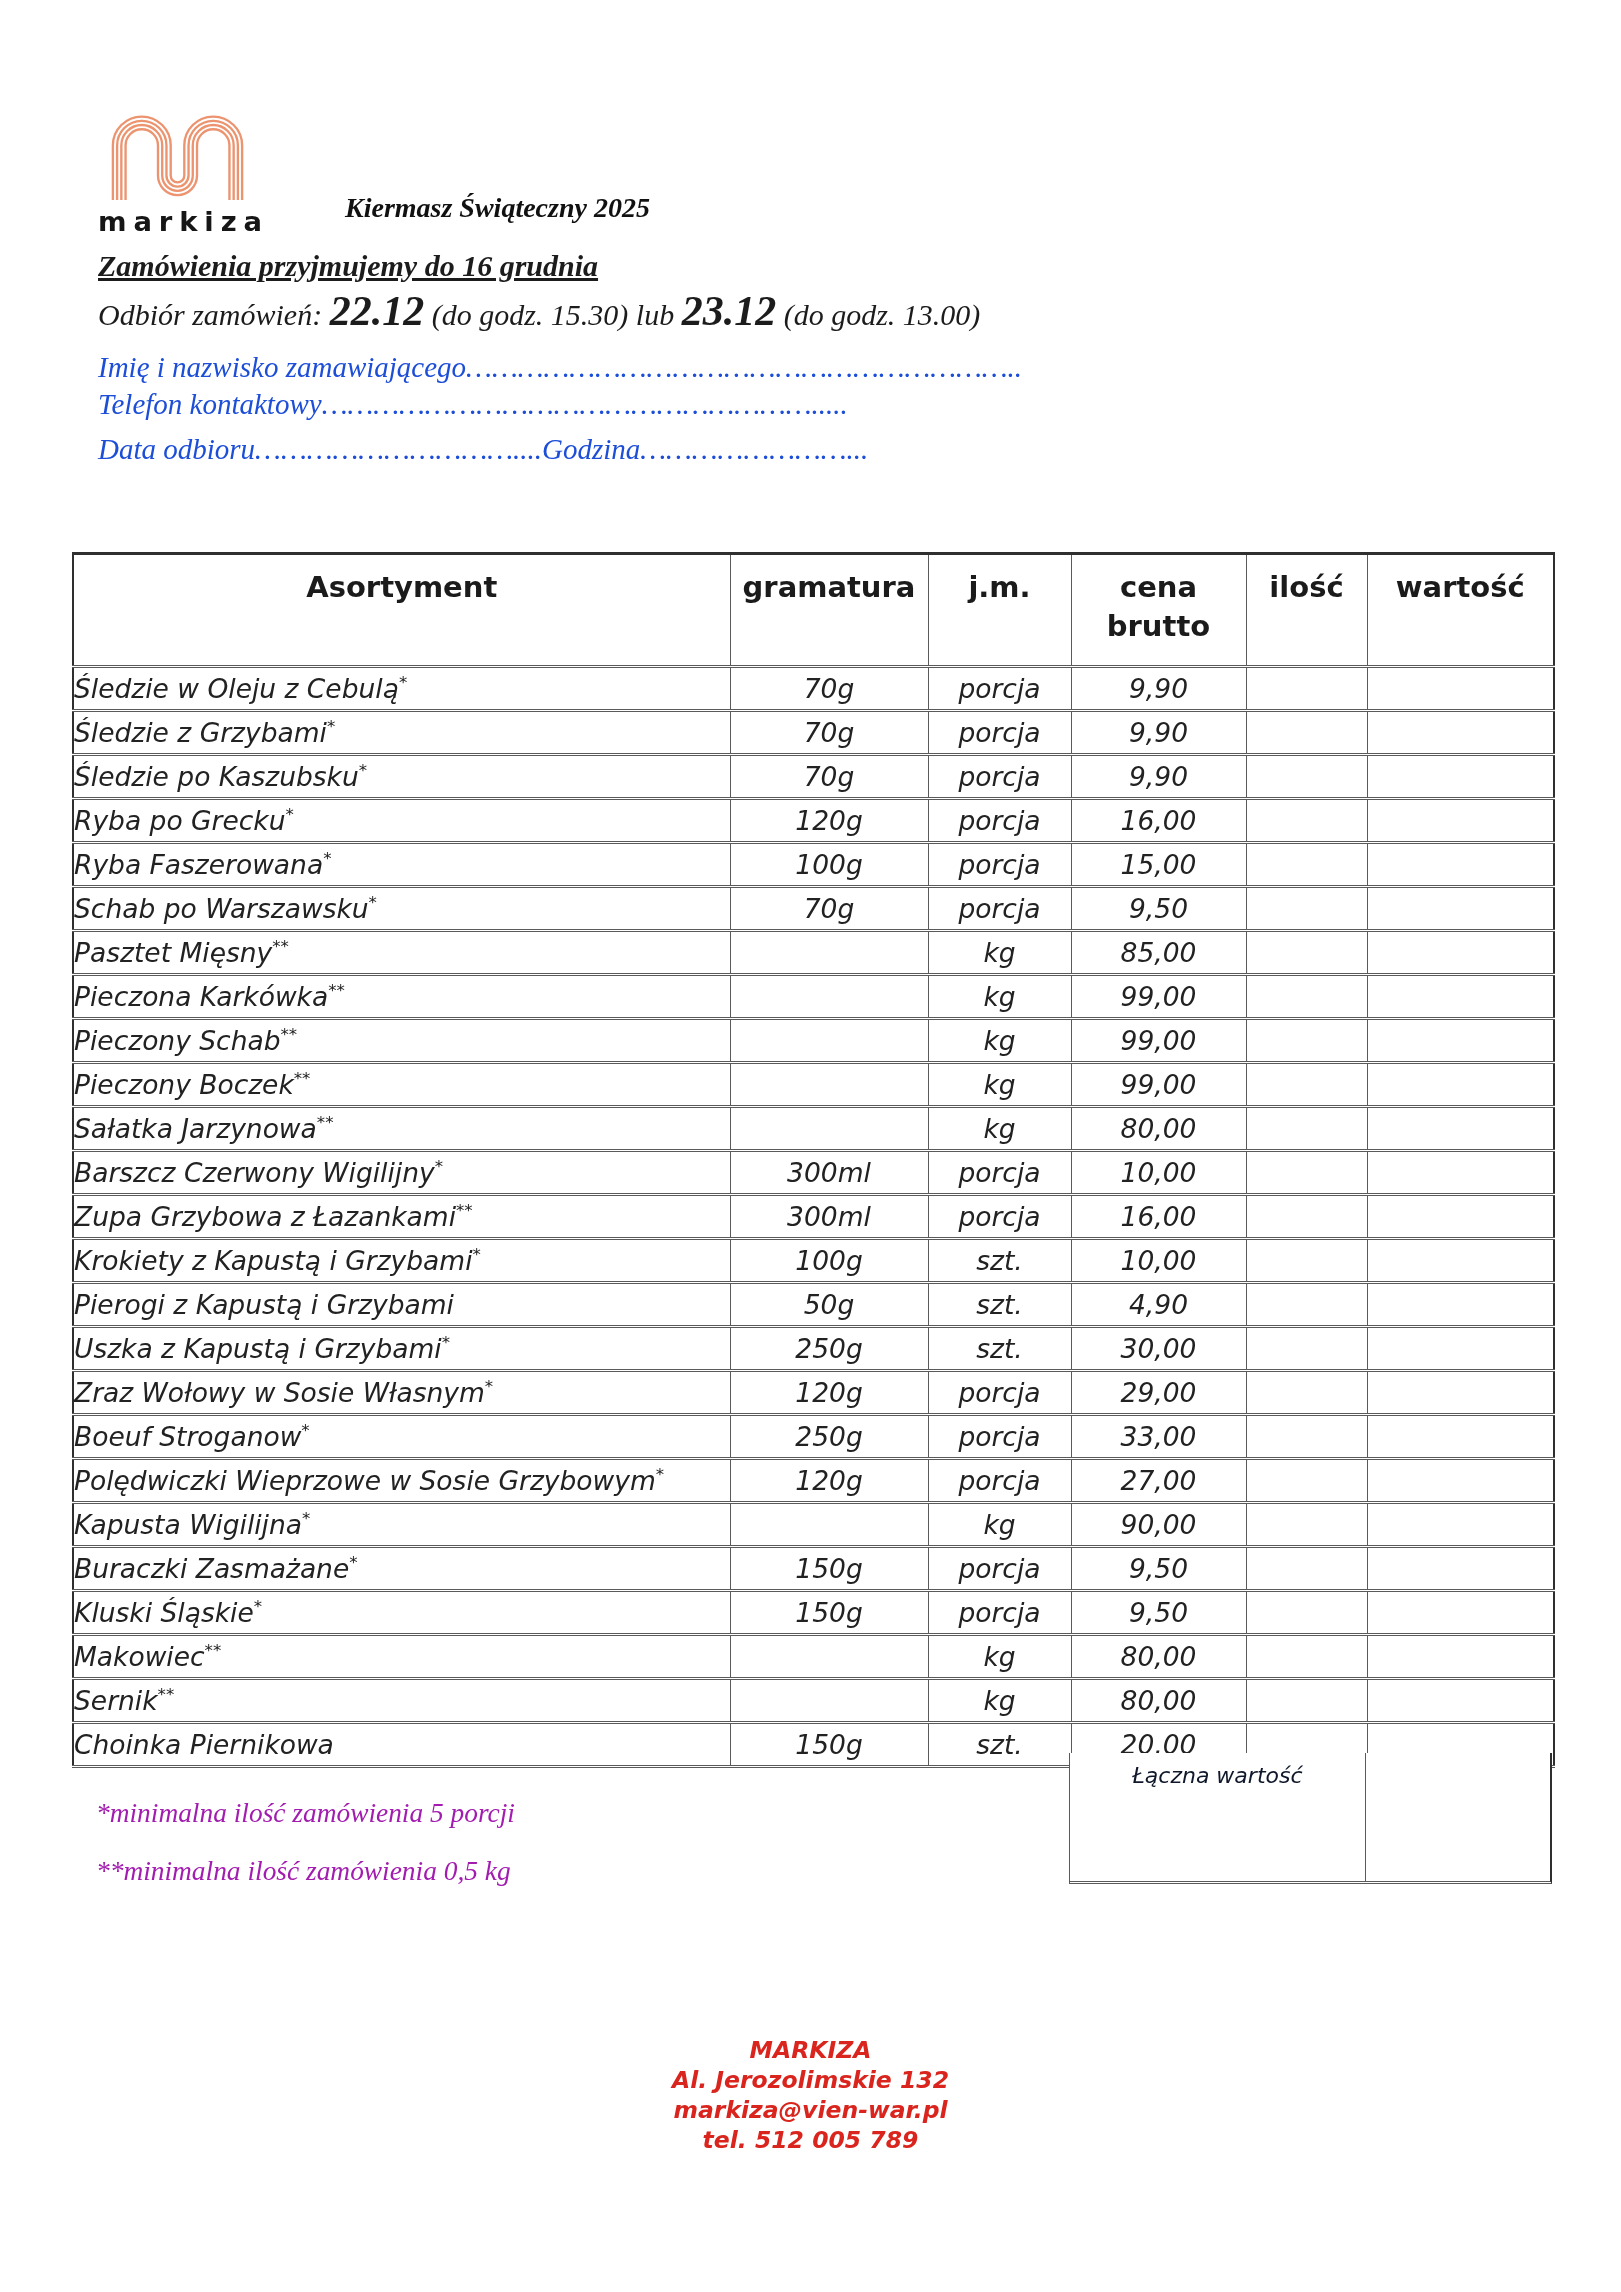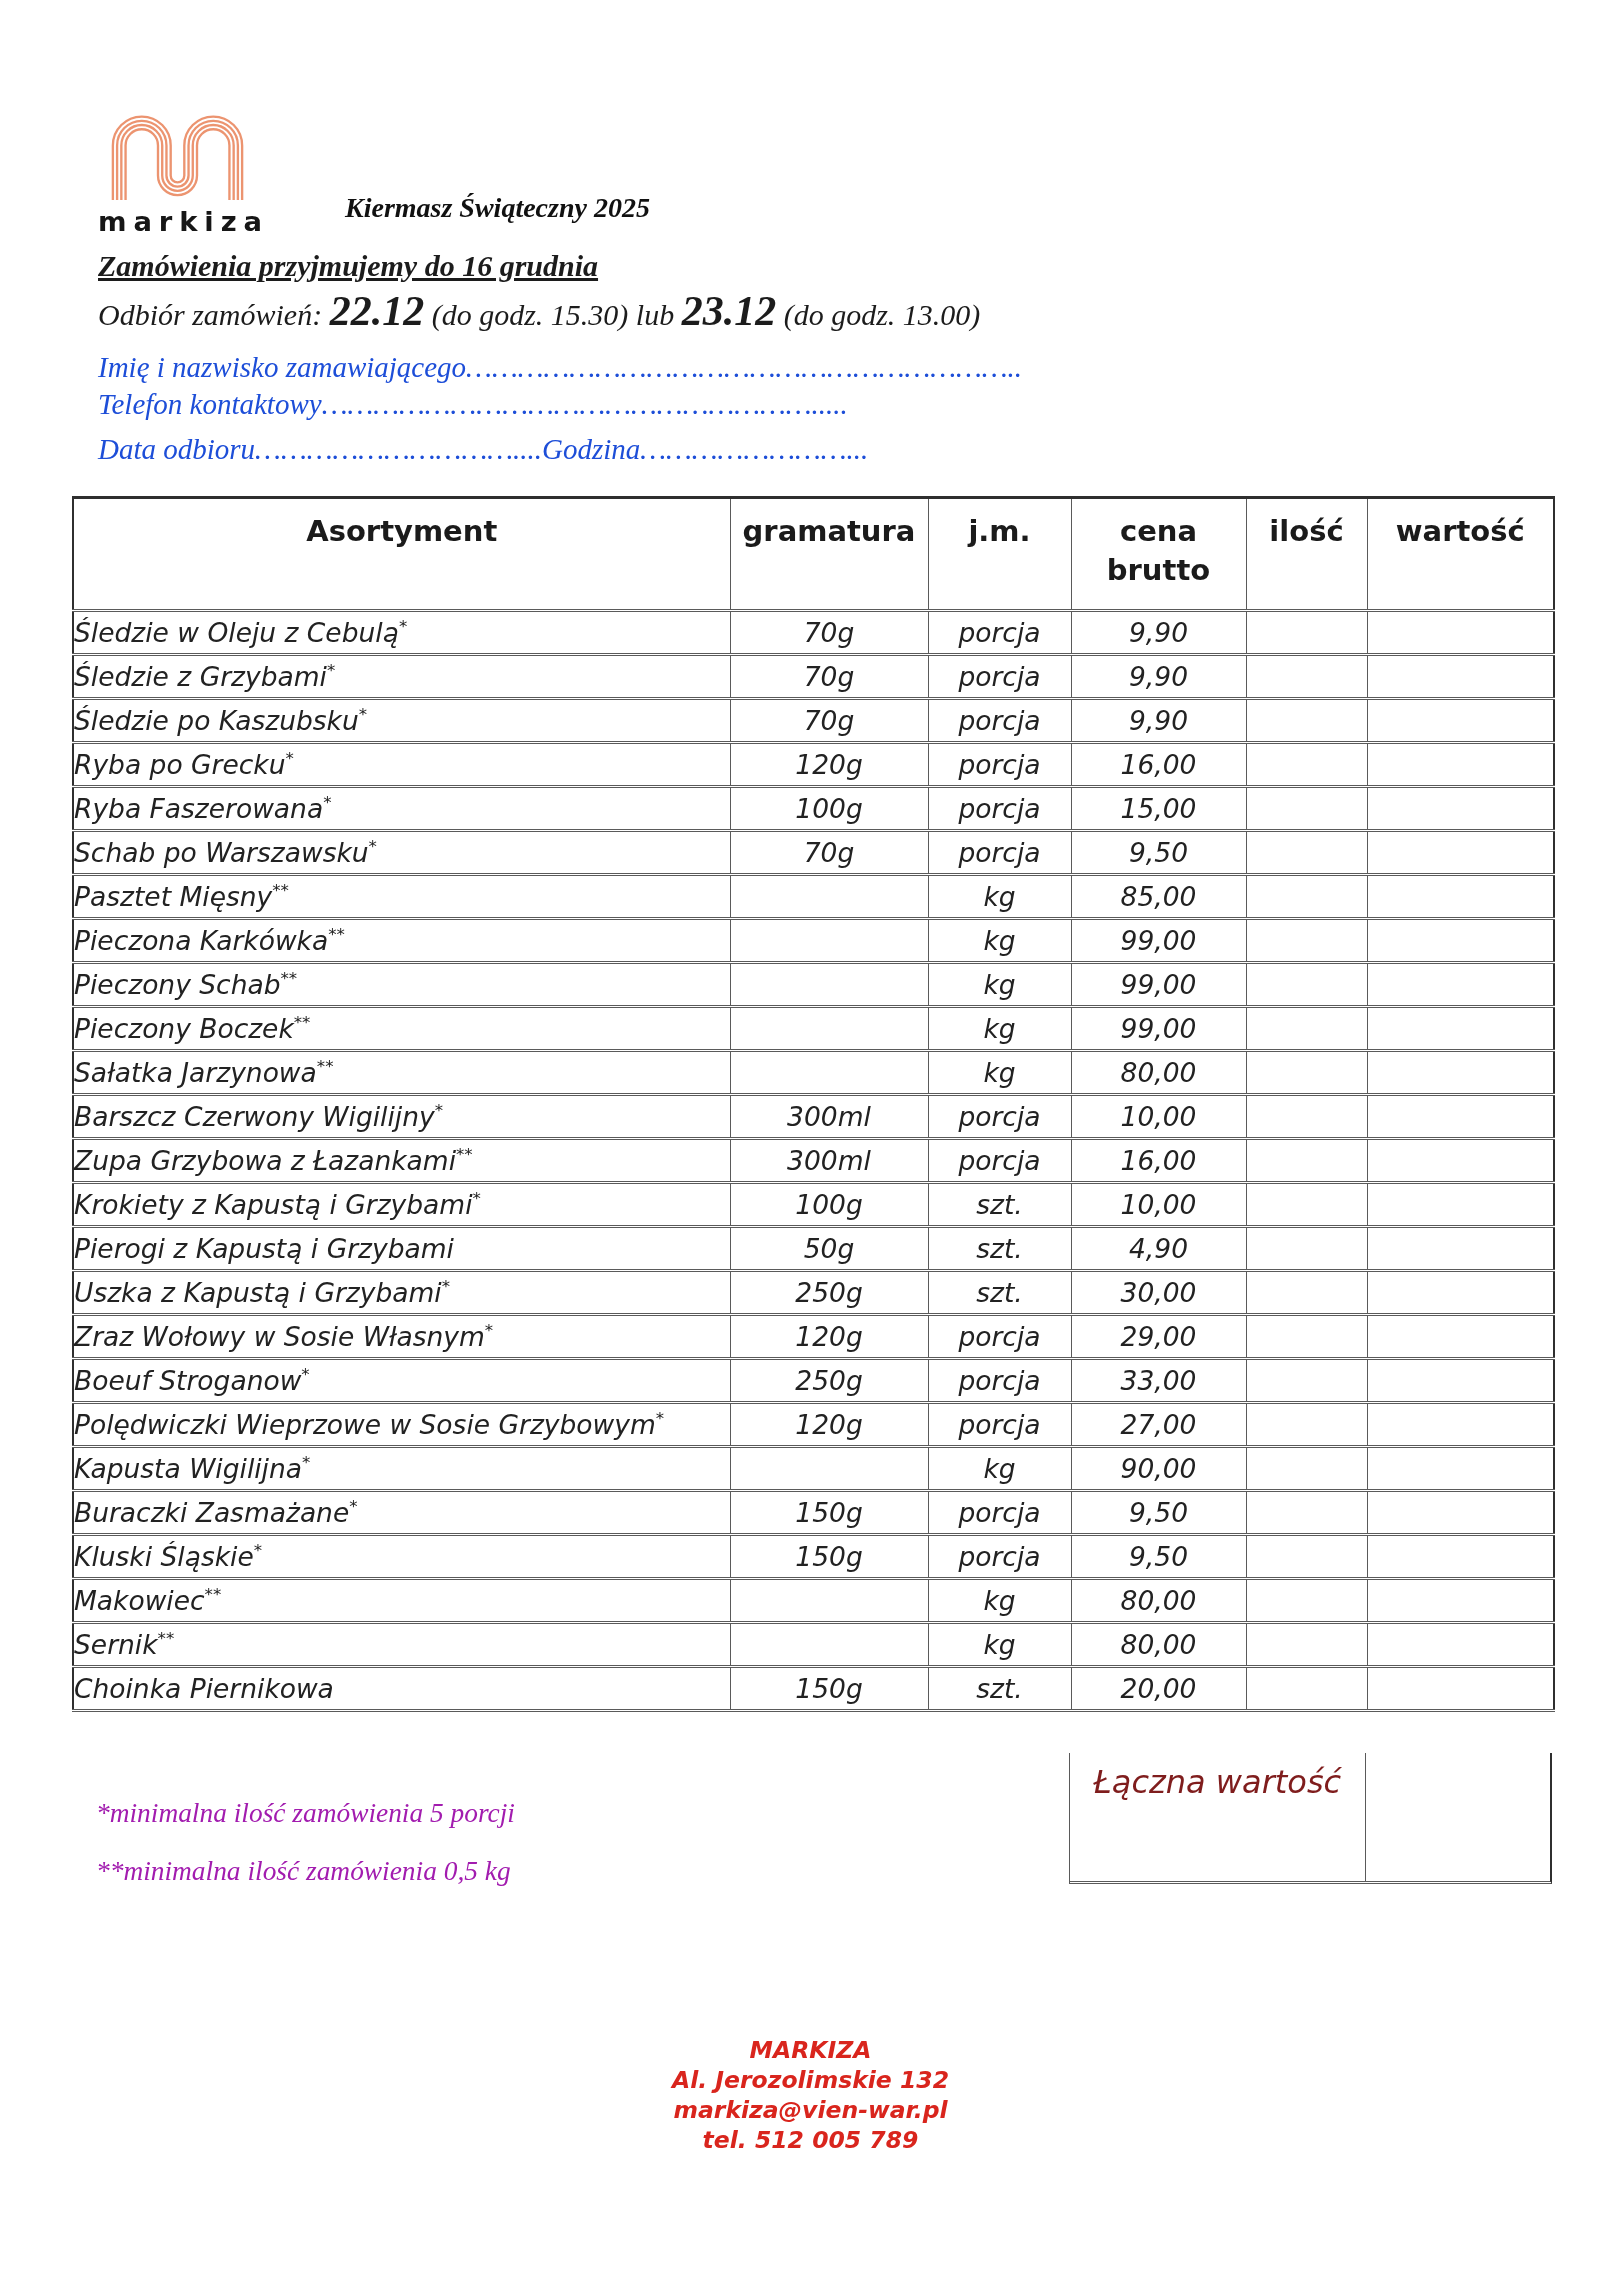--- a/index.html
+++ b/index.html
@@ -46,21 +46,21 @@
   .pickup .big-date{font-size:42px;font-weight:bold;}
   .form-line{
     position:absolute;left:98px;
     font-style:italic;font-size:29px;
     white-space:nowrap;color:#1d4ed8;
   }
   .fl-name{top:351px;}
   .fl-phone{top:388px;}
   .fl-date{top:433px;}
   
-  .table-wrap{position:absolute;left:72px;top:496px;width:1190px;}
+  .table-wrap{position:absolute;left:72px;top:552px;width:1190px;}
   table.order{
     width:100%;
     border-collapse:collapse;
     table-layout:fixed;
     font-family:"DejaVu Sans", sans-serif;
     color:#222;
   }
   table.order{border:2px solid #2f2f2f;border-top-width:3.9px;}
   table.order th, table.order td{
     border-left:1px solid #5a5a5a;
@@ -94,21 +94,21 @@
     border-right:2px solid #2f2f2f;
     border-bottom:3.9px double #5a5a5a;
     box-sizing:border-box;
     background:#fff;
     font-family:"DejaVu Sans", sans-serif;
   }
   .total-label-cell{
     width:296px;box-sizing:border-box;
     border-right:1px solid #5a5a5a;
     text-align:center;padding-top:9.8px;
-    font-size:32px;font-style:italic;color:#7f1d1d;
+    font-size:22px;font-style:italic;color:#0f172a;
   }
   .total-value-cell{flex:1;}
   
   .note{
     position:absolute;left:96px;
     font-style:italic;font-size:27.4px;color:#a21caf;
     white-space:nowrap;
   }
   .note1{top:1798px;}
   .note2{top:1856px;}

